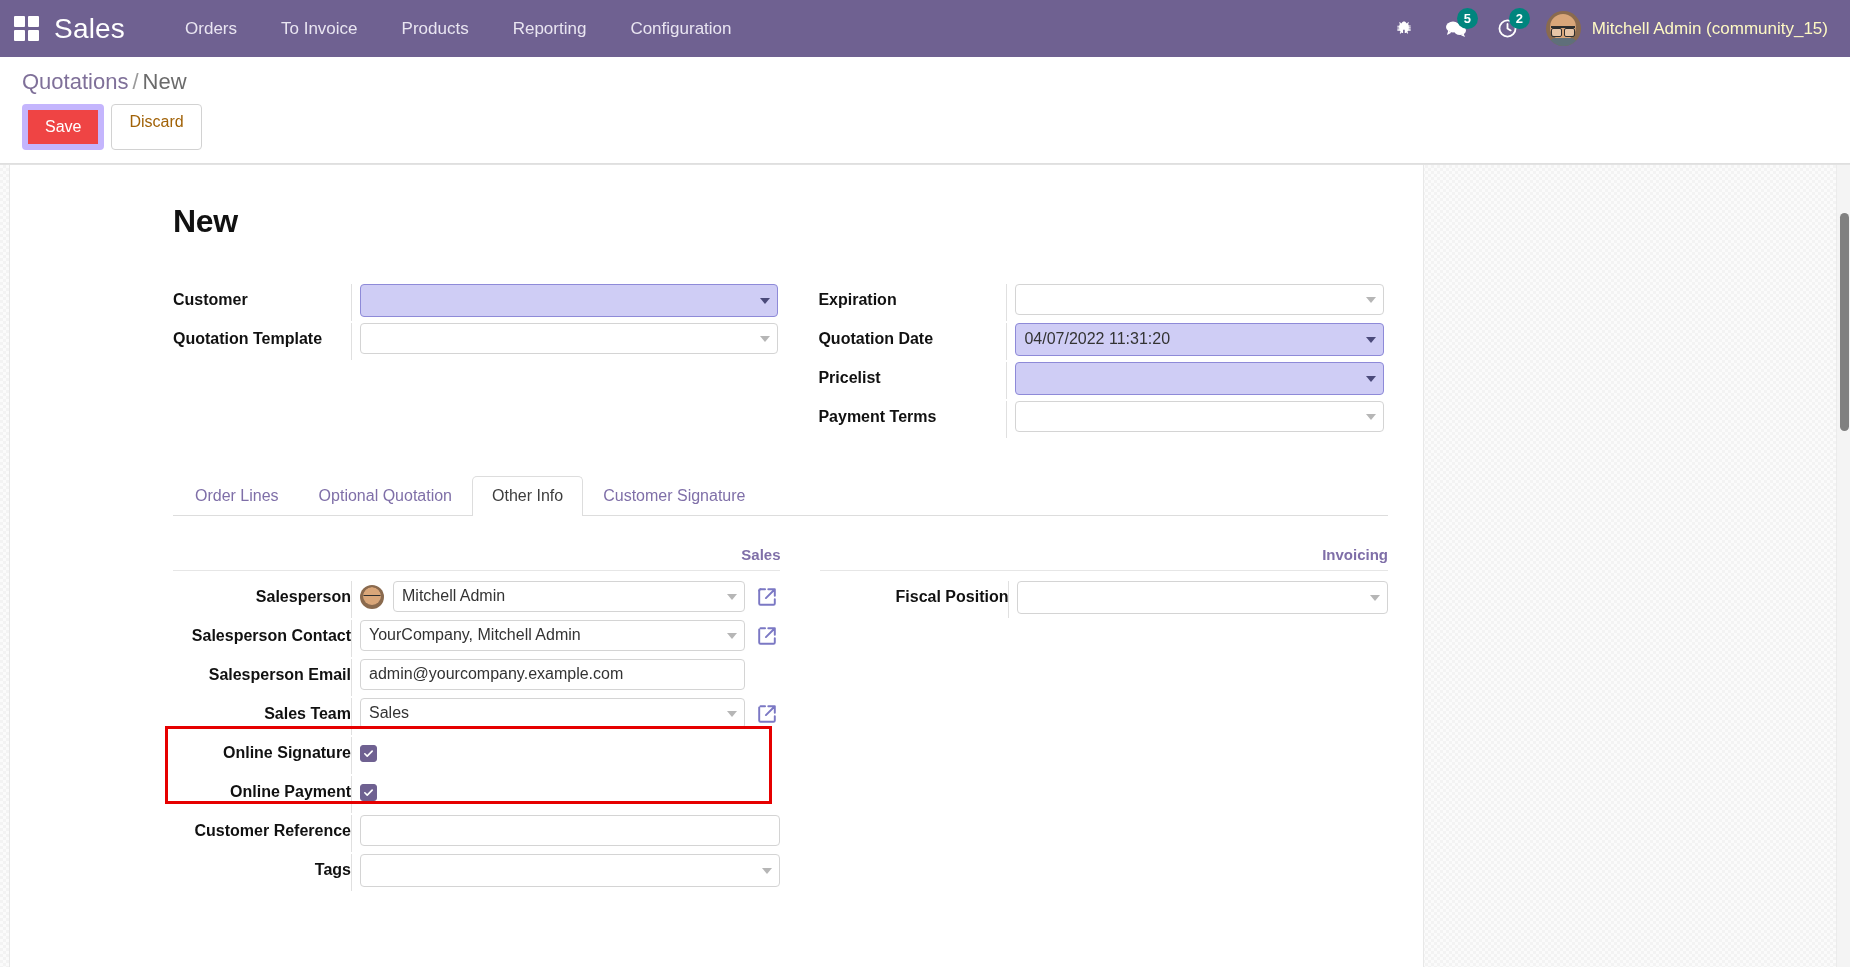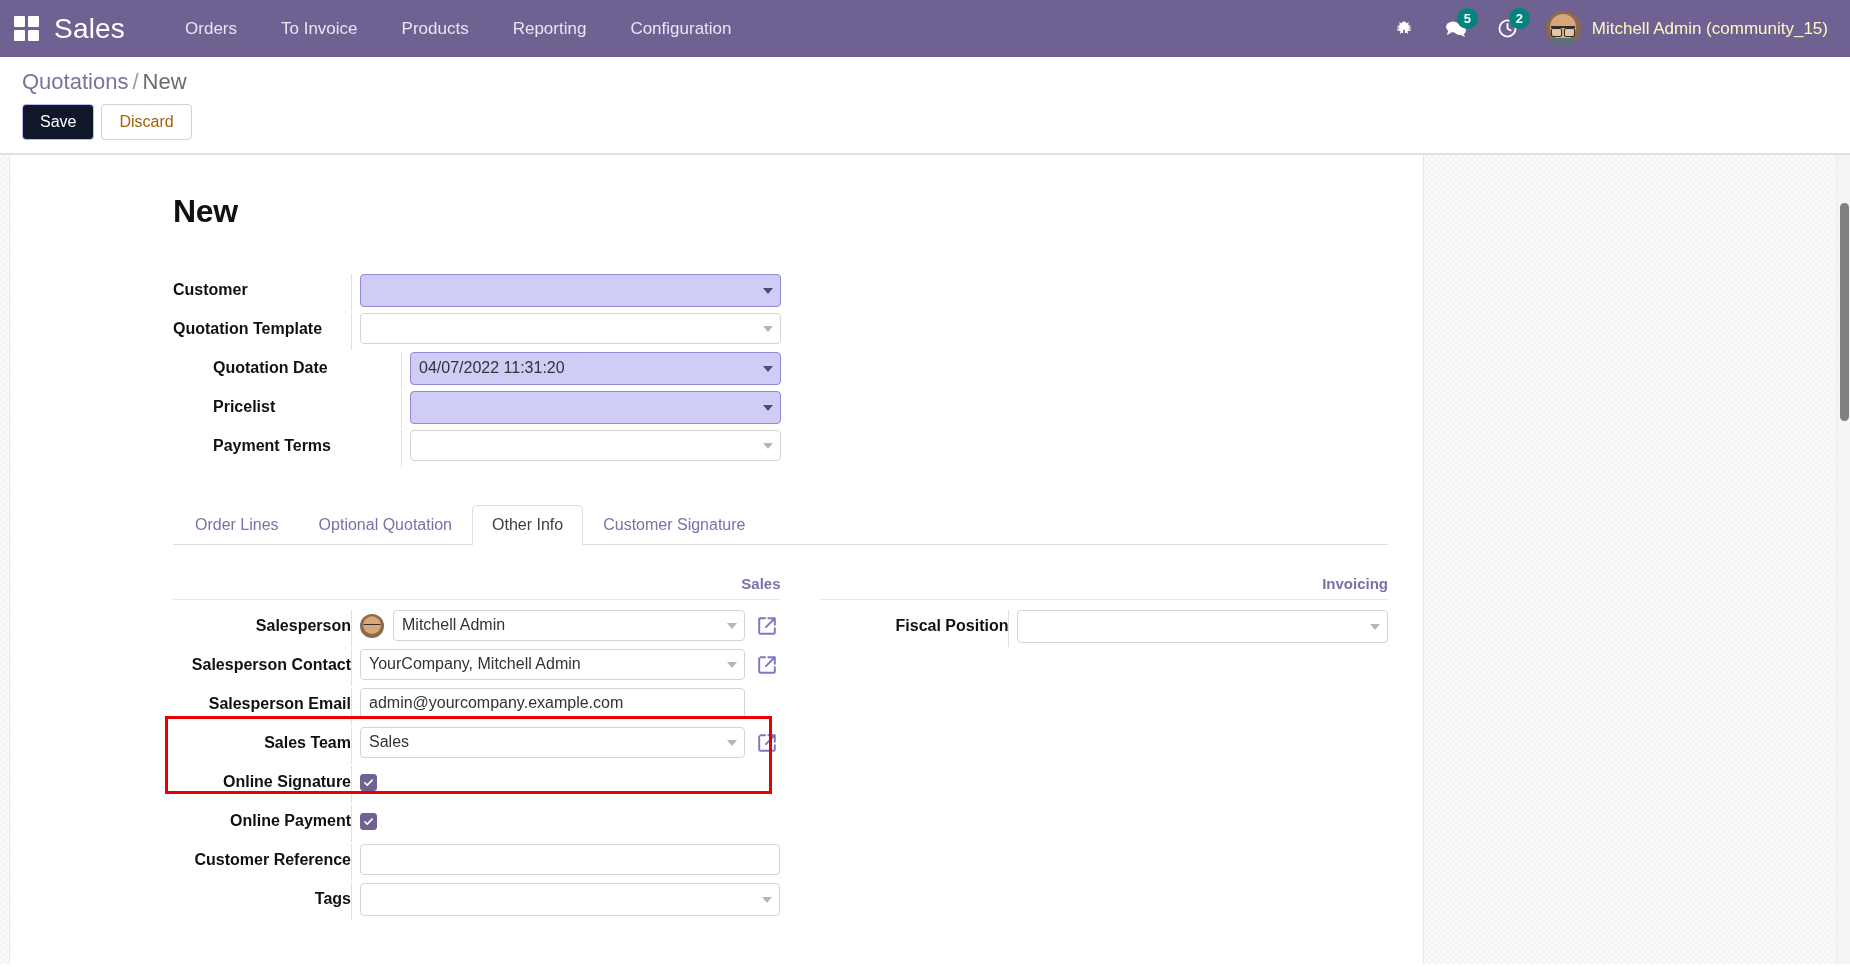--- a/index.html
+++ b/index.html
@@ -149,23 +149,23 @@
   .breadcrumb .crumb-current { color: #6b6b6b; }
   .btn-row { display: flex; gap: 7px; }
   .btn {
     font-size: 16px;
     padding: 6px 17px;
     border-radius: 4px;
     cursor: pointer;
     line-height: 1.35;
   }
   .btn-primary {
-    background: #0f172a;
+    background: #ef4444;
     color: #ffffff;
-    border: 1px solid #c4b5fd;
+    border: 6px solid #c4b5fd;
   }
   .btn-secondary {
     background: #ffffff;
     color: #a16207;
     border: 1px solid #d2d2d2;
   }
 
   
   .page-wrap {
     position: relative;
@@ -196,21 +196,20 @@
     font-weight: bold;
     color: #111111;
     margin: 0 0 44px 0;
     letter-spacing: -.3px;
   }
 
   
   .form-top {
     display: flex;
     gap: 0;
-    flex-direction: column;
   }
   .form-col { width: 608px; }
   .form-col.right { padding-left: 40px; }
 
   .f-row {
     display: flex;
     align-items: flex-start;
     min-height: 37px;
     margin-bottom: 2px;
   }
@@ -474,20 +473,29 @@
             <div class="input-wrap">
               <div class="input"></div>
               <div class="caret"></div>
             </div>
           </div>
         </div>
       </div>
 
       <div class="form-col right">
         <div class="f-row">
+          <div class="f-label right-col">Expiration</div>
+          <div class="f-field">
+            <div class="input-wrap">
+              <div class="input"></div>
+              <div class="caret"></div>
+            </div>
+          </div>
+        </div>
+        <div class="f-row">
           <div class="f-label right-col">Quotation Date</div>
           <div class="f-field">
             <div class="input-wrap">
               <div class="input highlight tall">04/07/2022 11:31:20</div>
               <div class="caret dark"></div>
             </div>
           </div>
         </div>
         <div class="f-row">
           <div class="f-label right-col">Pricelist</div>

